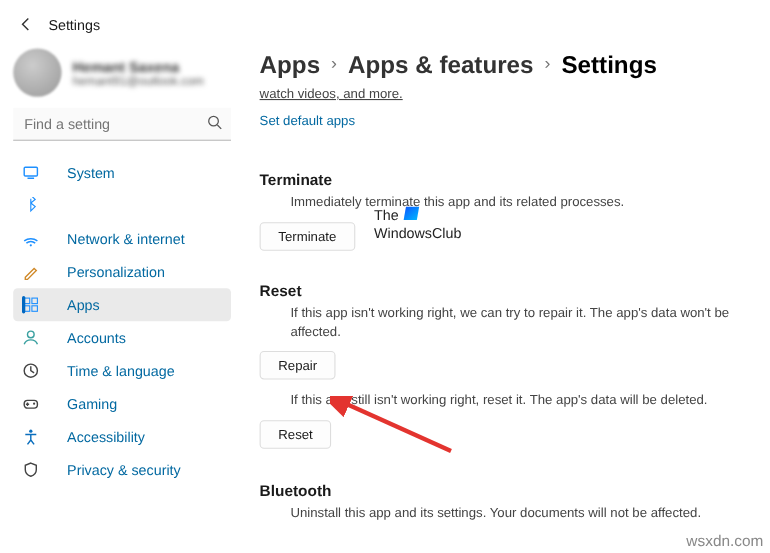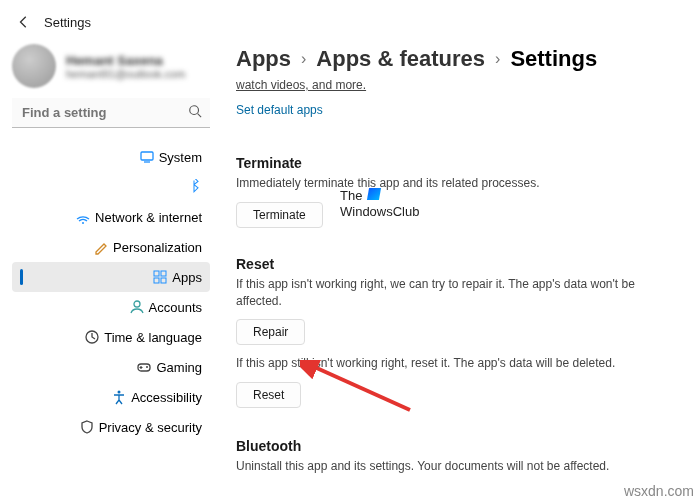--- a/index.html
+++ b/index.html
@@ -8,37 +8,37 @@
   .back-btn { width: 20px; height: 20px; display:flex; align-items:center; justify-content:center; cursor:pointer; }
   .title { font-size: 13px; }
   .layout { display:flex; height: calc(100% - 38px); }
   .sidebar { width: 220px; padding: 6px 10px 10px 12px; }
   .user { display:flex; align-items:center; gap:10px; margin-bottom: 10px; }
   .avatar { width: 44px; height: 44px; border-radius: 50%; background: radial-gradient(circle at 40% 35%, #ccc, #999); filter: blur(1px); }
   .user-text { filter: blur(2.5px); }
   .user-name { font-weight:600; font-size:13px; color:#333; }
   .user-email { font-size:11px; color:#555; }
   .search { position:relative; margin: 8px 0 14px 0; }
-  .search input { width:100%; padding: 7px 30px 7px 10px; border: none; border-bottom: 1px solid #bbb; background: #fafafa; font-size: 13px; outline:none;font-weight:bold; }
+  .search input { width:100%; padding: 7px 30px 7px 10px; border: none; border-bottom: 1px solid #bbb; background: #fafafa; font-size: 13px; outline:none; }
   .search .sicn { position:absolute; right:8px; top:6px; color:#555; }
   .nav { list-style:none; }
-  .nav li { display:flex; align-items:center; gap:4px; padding: 7px 8px; border-radius:4px; cursor:pointer; font-size:13px; color:#000000;justify-content:flex-end; }
+  .nav li { display:flex; align-items:center; gap:25px; padding: 7px 8px; border-radius:4px; cursor:pointer; font-size:13px; color:#0369a1; }
   .nav li.active { background:#eaeaea; }
   .nav li.active::before { content:""; position:absolute; left:8px; width:3px; height:16px; background:#0067c0; border-radius:2px; }
   .nav li { position:relative; }
   .nav li .icn { width:16px; height:16px; display:flex; align-items:center; justify-content:center; }
   .main { flex:1; padding: 8px 20px 10px 16px; overflow:auto; }
   .crumbs { font-size: 22px; font-weight:600; display:flex; align-items:center; gap:10px; flex-wrap:wrap; margin-bottom: 6px;}
   .crumbs .sep { font-size: 16px; color:#777; font-weight:400; }
   .crumbs .cur { color:#000; }
   .crumbs .lnk { color:#333; }
   .desc { font-size:12px; color:#444; margin-bottom:10px;text-decoration:underline; }
   .link { color:#0369a1; font-size:12px; cursor:pointer; display:inline-block; margin-bottom:30px; }
   .sect-title { font-weight:600; font-size:14px; margin-top:8px; margin-bottom:4px; }
-  .sect-desc { font-size:12px; color:#444; margin-bottom:10px; line-height:1.4; }
+  .sect-desc { font-size:12px; color:#444; margin-bottom:10px; line-height:1.4;margin-left:28px; }
   .btn { display:inline-block; padding:5px 16px; background:#fdfdfd; border:1px solid #ddd; border-radius:4px; font-size:12px; cursor:pointer; margin-bottom:10px; }
   .watermark { position:absolute; left:340px; top:188px; font-size:13px; color:#222; line-height:1.2; pointer-events:none; }
   .watermark .sq { display:inline-block; width:12px; height:12px; background:linear-gradient(135deg,#0a5cff,#00b4ff); transform:skew(-10deg); vertical-align:top; margin-left:2px; }
   .arrow { position:absolute; left:300px; top:360px; pointer-events:none; }
   .credit { position:absolute; right:6px; bottom:4px; font-size:14px; color:#888; }
 </style>
 </head>
 <body>
 
 <div class="header">

